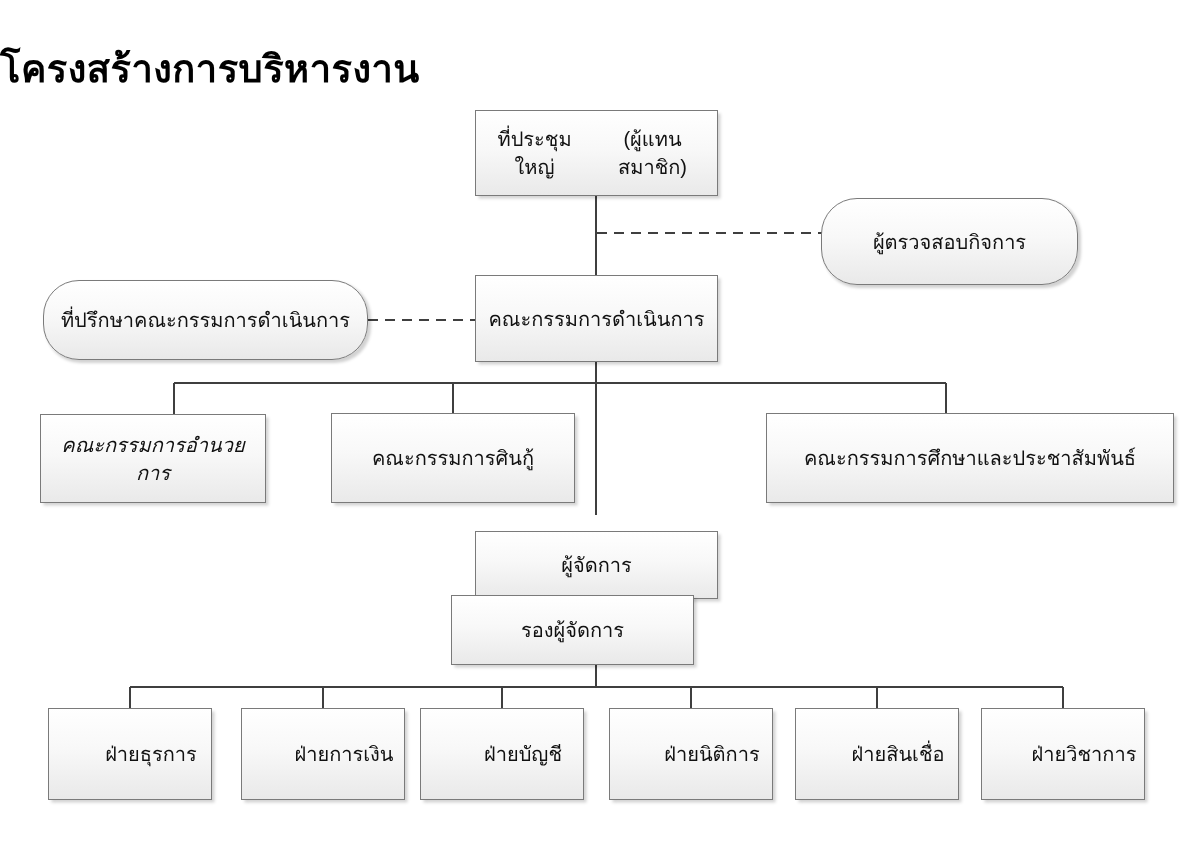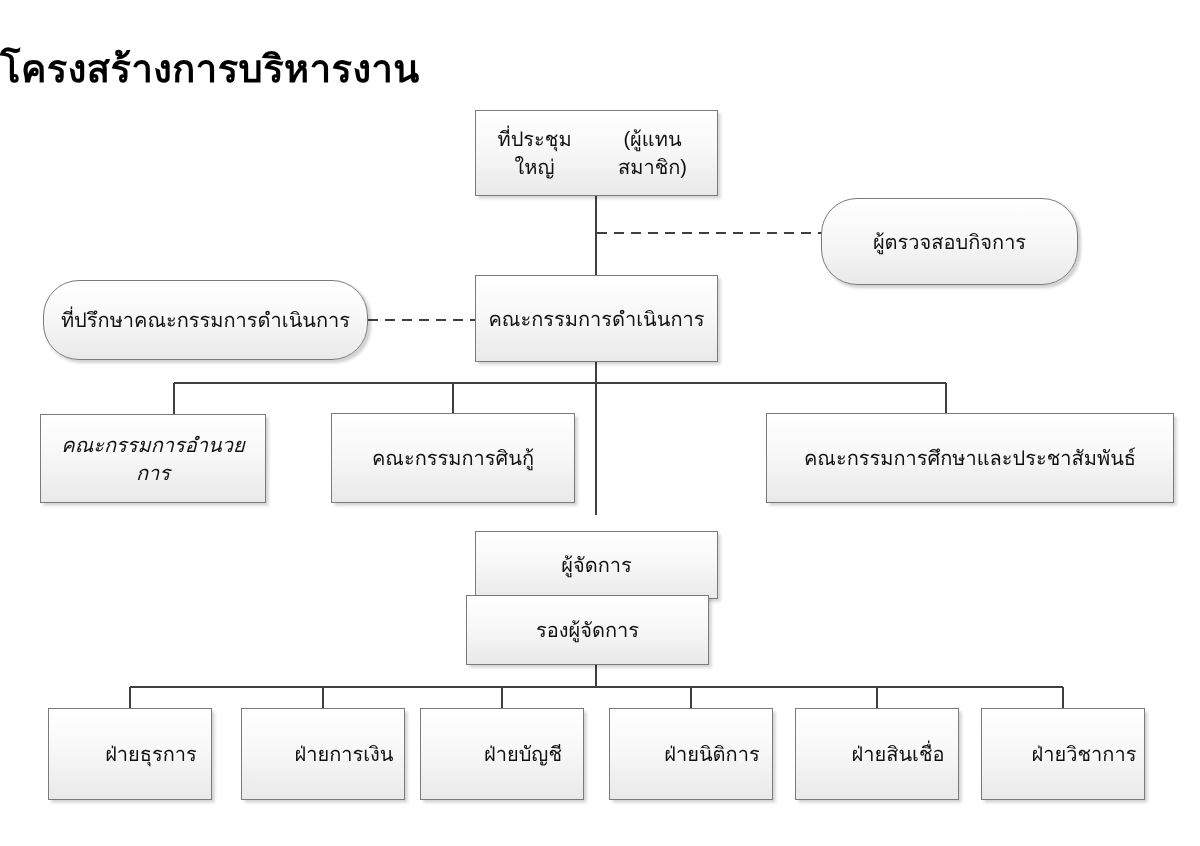--- a/index.html
+++ b/index.html
@@ -54,21 +54,21 @@
   }
   
   .n-assembly   { left: 475px; top: 110px; width: 243px; height: 86px; gap: 7px; }
   .n-auditor    { left: 821px; top: 198px; width: 257px; height: 87px; }
   .n-advisor    { left: 43px;  top: 280px; width: 325px; height: 80px; }
   .n-board      { left: 475px; top: 275px; width: 243px; height: 87px; }
   .n-executive  { left: 40px;  top: 414px; width: 226px; height: 89px; font-style: italic; }
   .n-loan       { left: 331px; top: 413px; width: 244px; height: 90px; }
   .n-education  { left: 742px; top: 413px; width: 408px; height: 90px; margin-left: 24px; }
   .n-manager    { left: 475px; top: 515px; width: 243px; height: 68px; margin-top: 16px; }
-  .n-deputy     { left: 466px; top: 595px; width: 243px; height: 70px; }
+  .n-deputy     { left: 451px; top: 595px; width: 243px; height: 70px; }
   .n-dept       { top: 708px; width: 164px; height: 92px; padding-left: 48px; }
   .n-dept-0 { left: 48px;  }
   .n-dept-1 { left: 241px; }
   .n-dept-2 { left: 420px; }
   .n-dept-3 { left: 609px; }
   .n-dept-4 { left: 795px; }
   .n-dept-5 { left: 981px; }
 </style>
 </head>
 <body>

